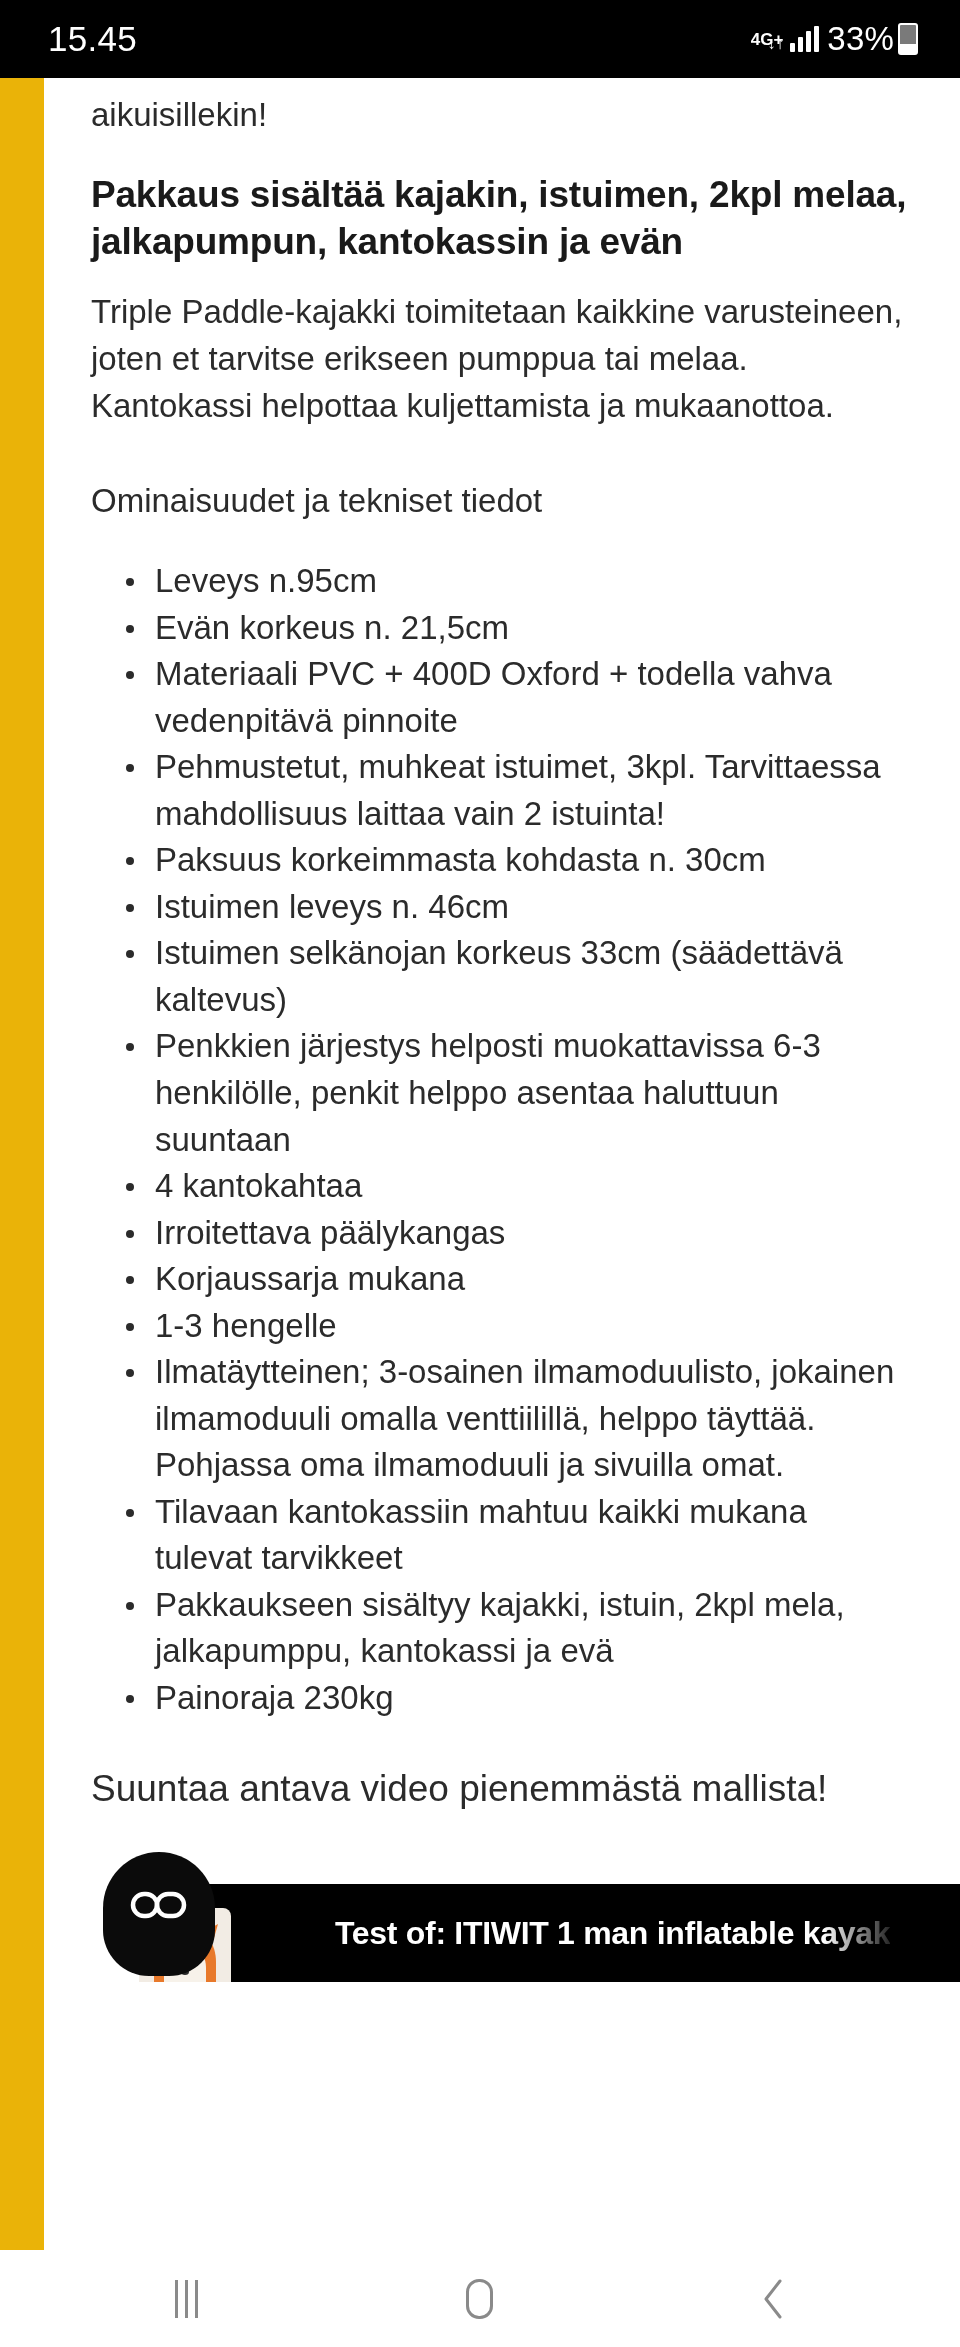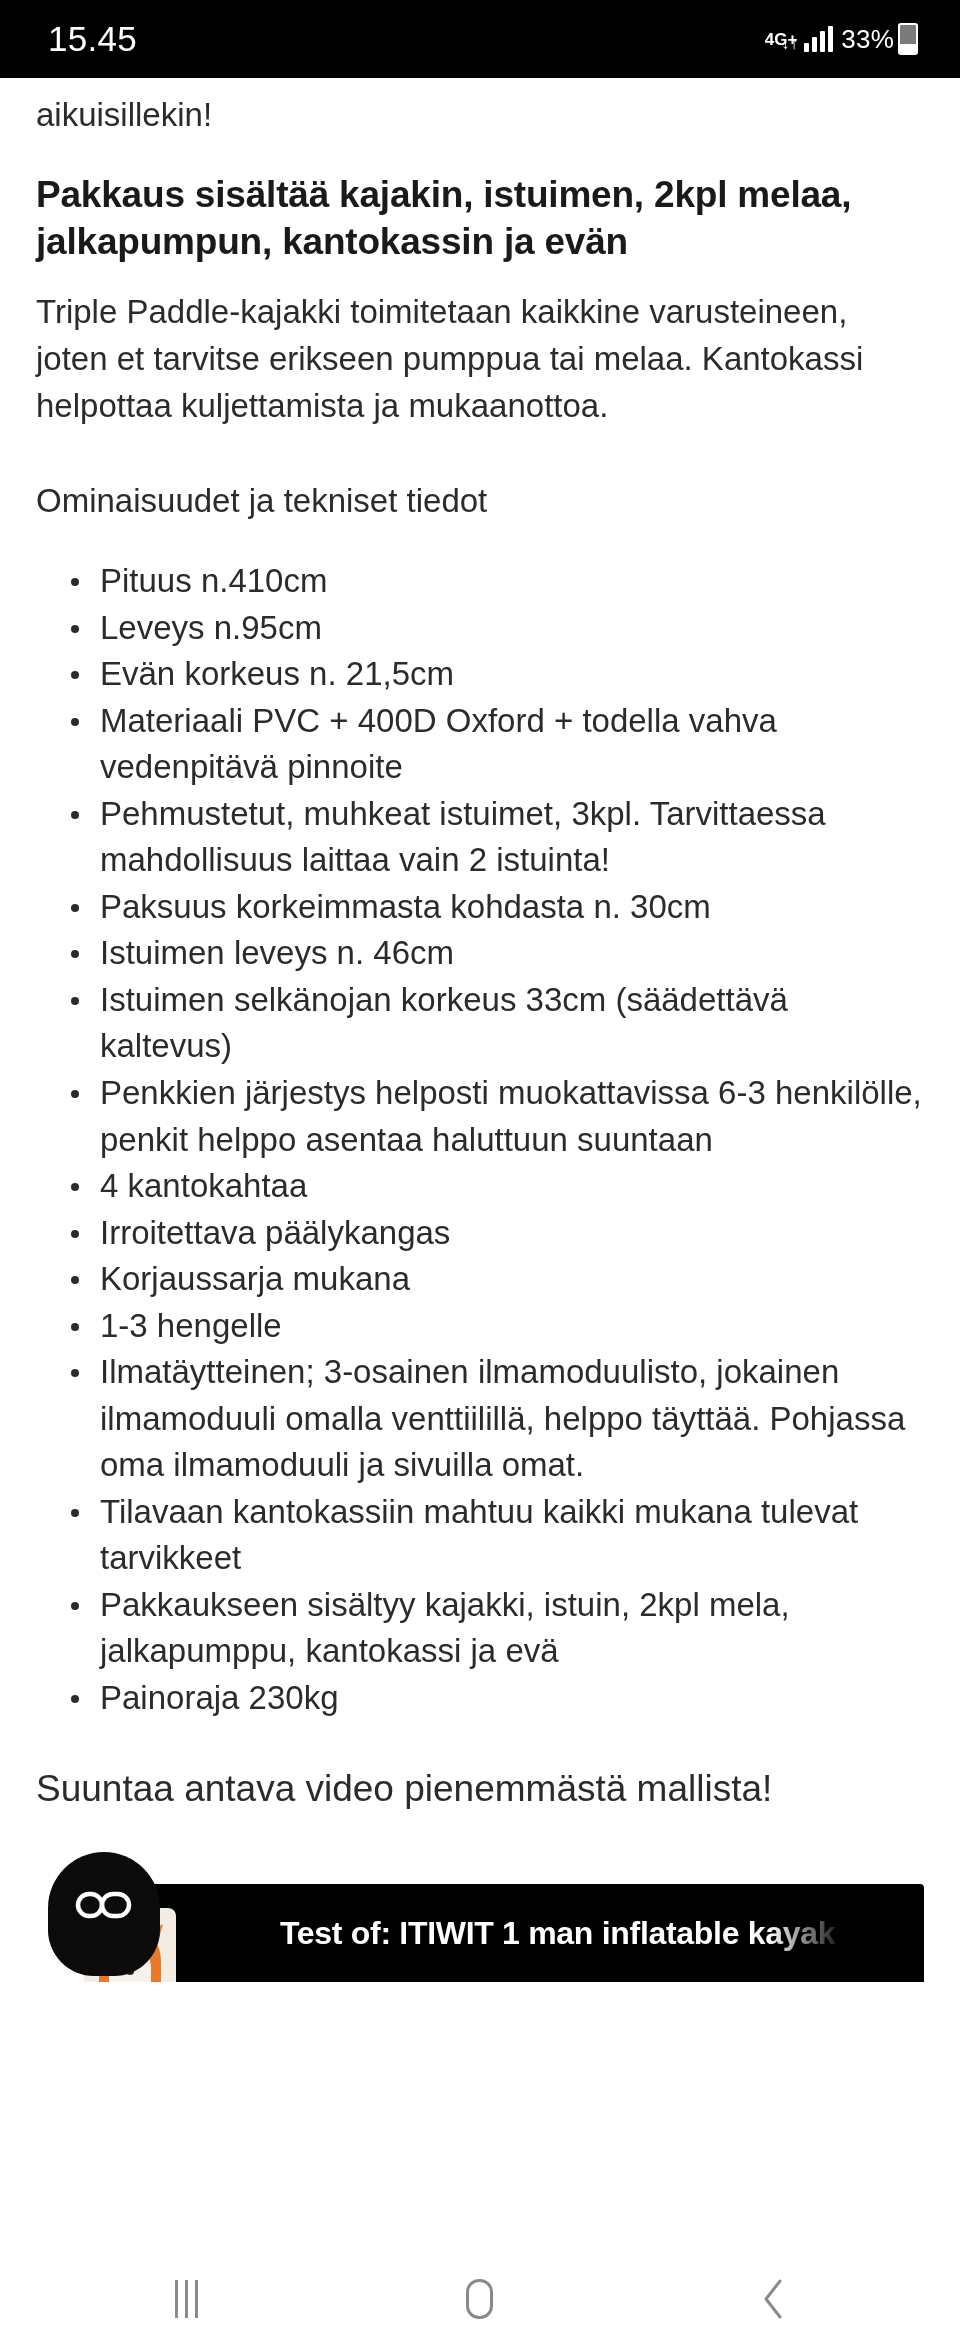--- a/index.html
+++ b/index.html
@@ -82,21 +82,21 @@
     width: 5px;
     background: #ffffff;
     border-radius: 1px;
   }
   .signal-bars i:nth-child(1) { height: 9px; }
   .signal-bars i:nth-child(2) { height: 15px; }
   .signal-bars i:nth-child(3) { height: 21px; }
   .signal-bars i:nth-child(4) { height: 26px; }
 
   .battery-pct {
-    font-size: 26px;
+    font-size: 33px;
     font-weight: 400;
     color: #ffffff;
     margin-left: 6px;
     letter-spacing: 0.2px;
   }
 
   .battery-icon {
     position: relative;
     width: 20px;
     height: 32px;
@@ -125,23 +125,24 @@
     position: absolute;
     left: 0; right: 0; top: 0;
     height: 67%;
     background: #7a7a7a;
   }
 
   
   .content {
     flex: 1 1 auto;
     background: #ffffff;
-    padding: 0 36px;
+    padding: 0 47px;
     overflow: hidden;
     position: relative;
+    margin-left: 44px;
   }
 
   .lead-fragment {
     font-size: 33px;
     line-height: 1.42;
     color: #2b2b2b;
     padding-top: 14px;
     font-weight: 400;
   }
 
@@ -353,21 +354,20 @@
 
     <div class="lead-fragment">aikuisillekin!</div>
 
     <h2 class="section-heading">Pakkaus sisältää kajakin, istuimen, 2kpl melaa, jalkapumpun, kantokassin ja evän</h2>
 
     <p class="body-para">Triple Paddle-kajakki toimitetaan kaikkine varusteineen, joten et tarvitse erikseen pumppua tai melaa. Kantokassi helpottaa kuljettamista ja mukaanottoa.</p>
 
     <p class="sub-label">Ominaisuudet ja tekniset tiedot</p>
 
     <ul class="spec-list">
-      <li>Pituus n.410cm</li>
       <li>Leveys n.95cm</li>
       <li>Evän korkeus n. 21,5cm</li>
       <li>Materiaali PVC + 400D Oxford + todella vahva vedenpitävä pinnoite</li>
       <li>Pehmustetut, muhkeat istuimet, 3kpl. Tarvittaessa mahdollisuus laittaa vain 2 istuinta!</li>
       <li>Paksuus korkeimmasta kohdasta n. 30cm</li>
       <li>Istuimen leveys n. 46cm</li>
       <li>Istuimen selkänojan korkeus 33cm (säädettävä kaltevus)</li>
       <li>Penkkien järjestys helposti muokattavissa 6-3 henkilölle, penkit helppo asentaa haluttuun suuntaan</li>
       <li>4 kantokahtaa</li>
       <li>Irroitettava päälykangas</li>

